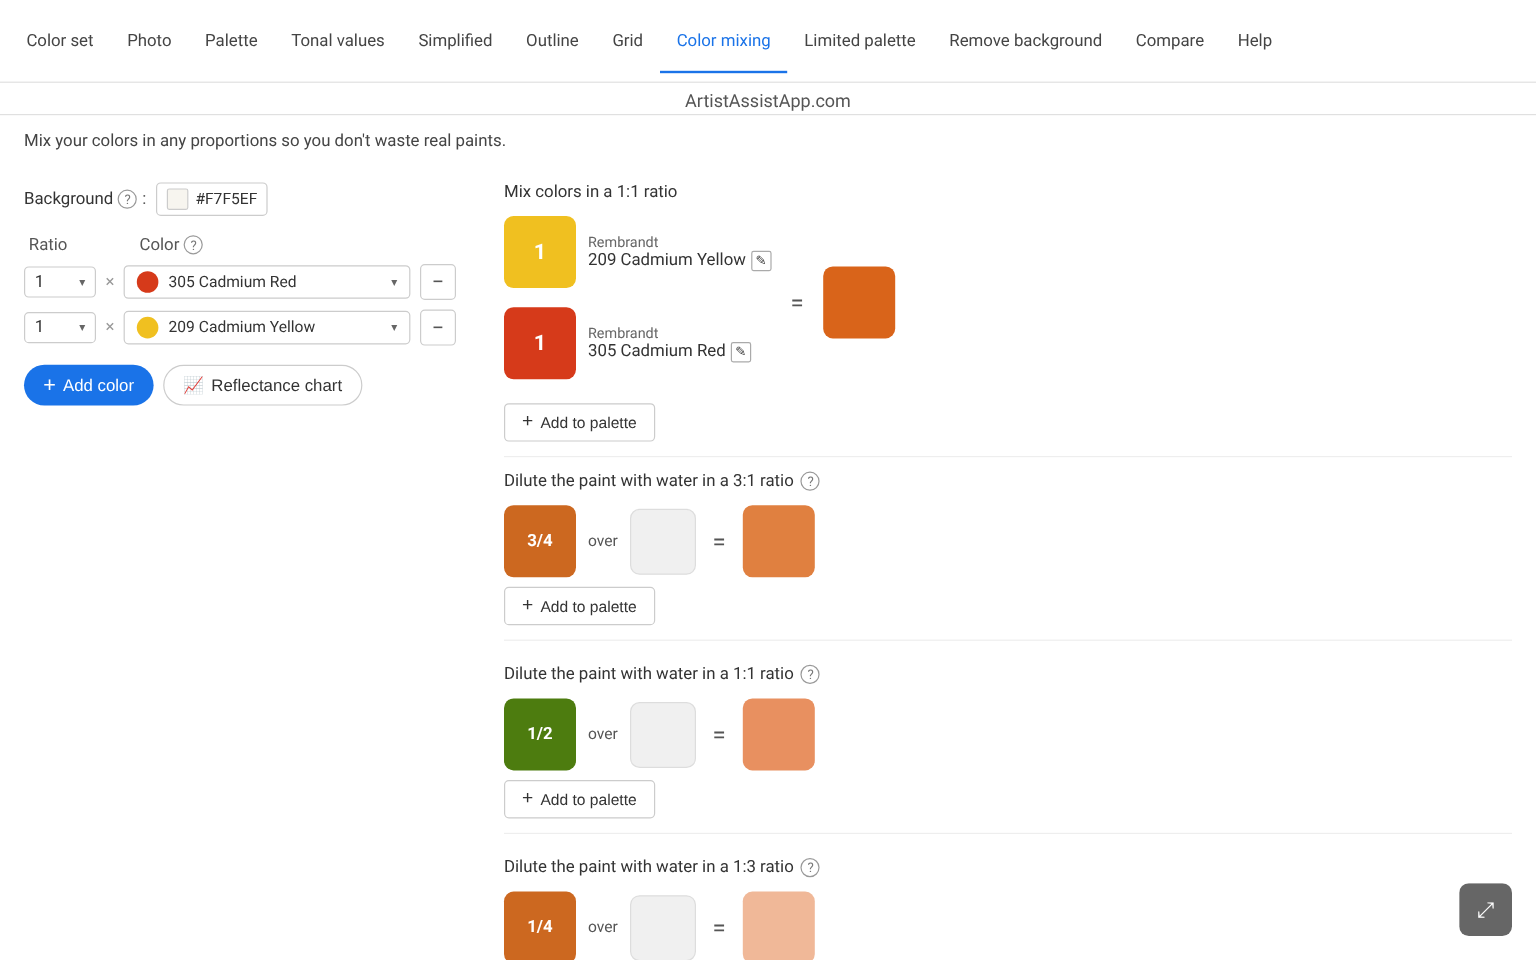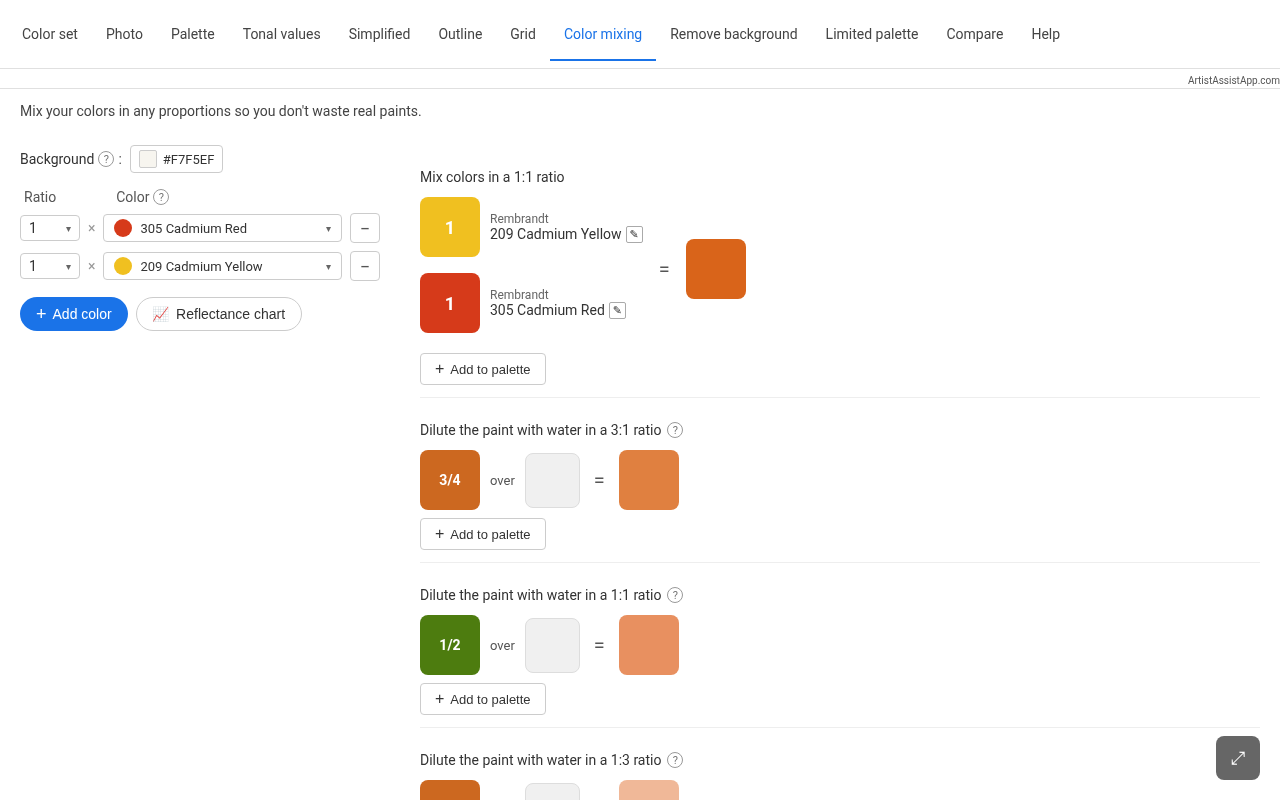--- a/index.html
+++ b/index.html
@@ -23,23 +23,23 @@
       font-size: 14px;
       color: #444;
       white-space: nowrap;
       border-bottom: 2px solid transparent;
       margin-bottom: -1px;
     }
     .nav-item.active { color: #1a73e8; border-bottom: 2px solid #1a73e8; }
 
     
     .subtitle {
-      text-align: right;
+      text-align: center;
       color: #555;
-      font-size: 10px;
+      font-size: 15px;
       padding: 6px 0 2px;
       border-bottom: 1px solid #e0e0e0;
     }
 
     
     .description {
       padding: 14px 20px 10px;
       font-size: 14px;
       color: #444;
     }
@@ -205,21 +205,20 @@
     .mix-section {
       margin-bottom: 20px;
     }
     .mix-title {
       font-size: 14px;
       color: #333;
       margin-bottom: 12px;
       display: flex;
       align-items: center;
       gap: 6px;
-      margin-top: 24px;
     }
     .mix-row {
       display: flex;
       align-items: center;
       gap: 10px;
       margin-bottom: 8px;
     }
     .color-block {
       width: 60px;
       height: 60px;
@@ -305,22 +304,22 @@
 <nav class="nav">
 
 <div class="nav-item">Color set</div>
     <div class="nav-item">Photo</div>
     <div class="nav-item">Palette</div>
     <div class="nav-item">Tonal values</div>
     <div class="nav-item">Simplified</div>
     <div class="nav-item">Outline</div>
     <div class="nav-item">Grid</div>
     <div class="nav-item active">Color mixing</div>
+    <div class="nav-item">Limited palette</div>
     <div class="nav-item">Remove background</div>
-    <div class="nav-item">Limited palette</div>
     <div class="nav-item">Compare</div>
     <div class="nav-item">Help</div>
   </nav>
 
 <div class="subtitle">ArtistAssistApp.com</div>
 
 <div class="description">Mix your colors in any proportions so you don't waste real paints.</div>
 
 <div class="main-layout">
 

